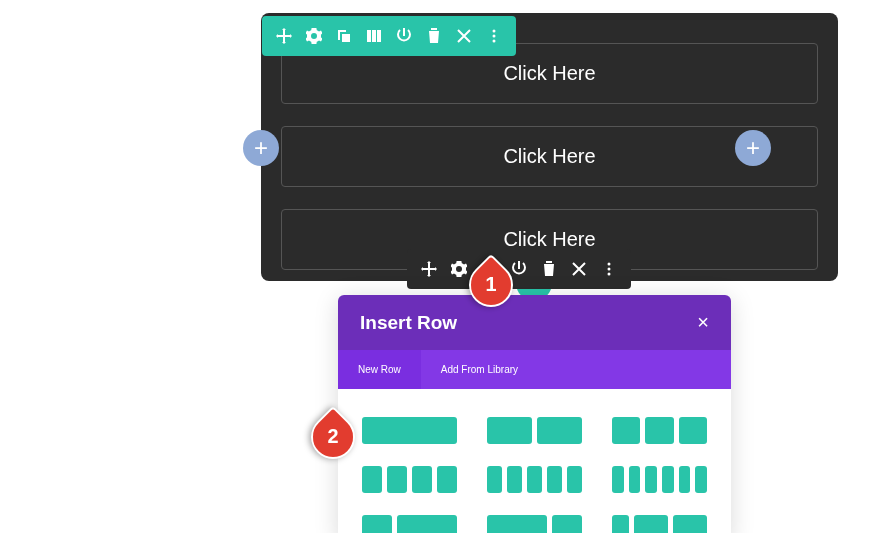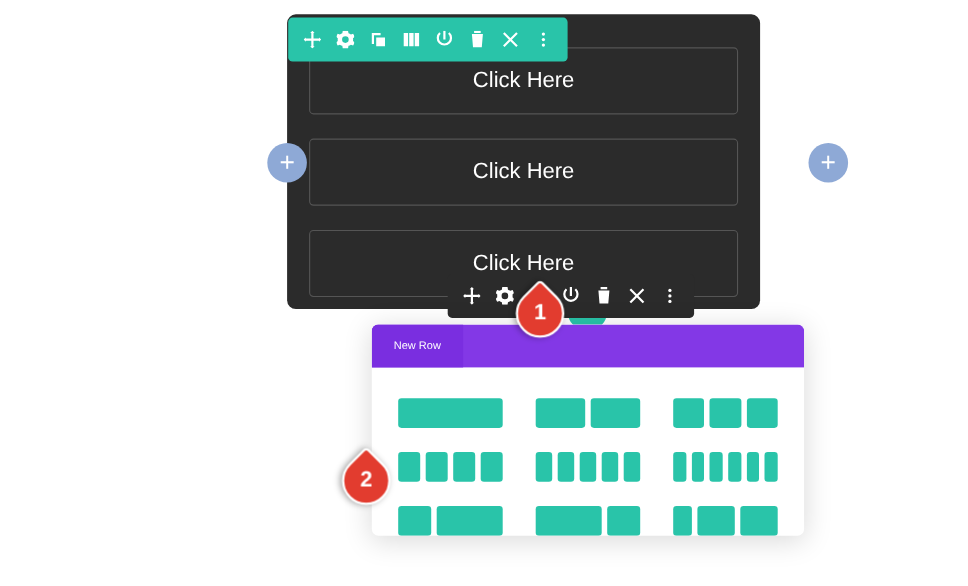--- a/index.html
+++ b/index.html
@@ -1,17 +1,17 @@
 <!DOCTYPE html>
 <html><head>
 <meta charset="utf-8">
 <style>
   *{box-sizing:border-box;margin:0;padding:0;font-family:"Helvetica Neue",Arial,sans-serif}
   body{width:880px;height:533px;background:#fff;position:relative;overflow:hidden}
-  .section{position:absolute;left:261px;top:13px;width:430px;height:268px;background:#2b2b2b;border-radius:8px;padding:30px 20px 40px}
+  .section{position:absolute;left:261px;top:13px;width:577px;height:268px;background:#2b2b2b;border-radius:8px;padding:30px 20px 40px}
   .btn{border:1px solid #555;color:#fff;text-align:center;padding:18px 0;border-radius:4px;font-size:20px;margin-bottom:22px}
   .toolbar{position:absolute;display:flex;align-items:center;gap:14px;padding:0 14px;height:40px;border-radius:4px}
   .toolbar svg{width:16px;height:16px;display:block}
   .toolbar .ico{cursor:pointer}
   .tb-green{background:#29c4a9;left:262px;top:16px}
   .tb-green svg{fill:#fff}
   .tb-black{background:#2b2b2b;left:407px;top:249px}
   .tb-black svg{fill:#fff}
   .add-circle{position:absolute;width:36px;height:36px;border-radius:50%;color:#fff;font-size:24px;font-weight:300;display:flex;align-items:center;justify-content:center;cursor:pointer}
   .add-blue{background:#8ea9d6}
@@ -122,22 +122,27 @@
   <span class="ico">
       <svg viewBox="0 0 16 16">
         <circle cx="8" cy="3" r="1.5"></circle>
         <circle cx="8" cy="8" r="1.5"></circle>
         <circle cx="8" cy="13" r="1.5"></circle>
       </svg>
     </span>
 </div>
 
 <div class="panel">
+  <div class="panel-hd">
+    <span>Insert Row</span>
+    <span class="x">×</span>
+  </div>
   <div class="tabs">
     <div class="tab active">New Row</div>
+    <div class="tab">Add From Library</div>
   </div>
   <div class="layouts">
     <div class="layout">
         <span></span>
       </div>
     <div class="layout">
         <span></span>
         <span></span>
       </div>
     <div class="layout">

